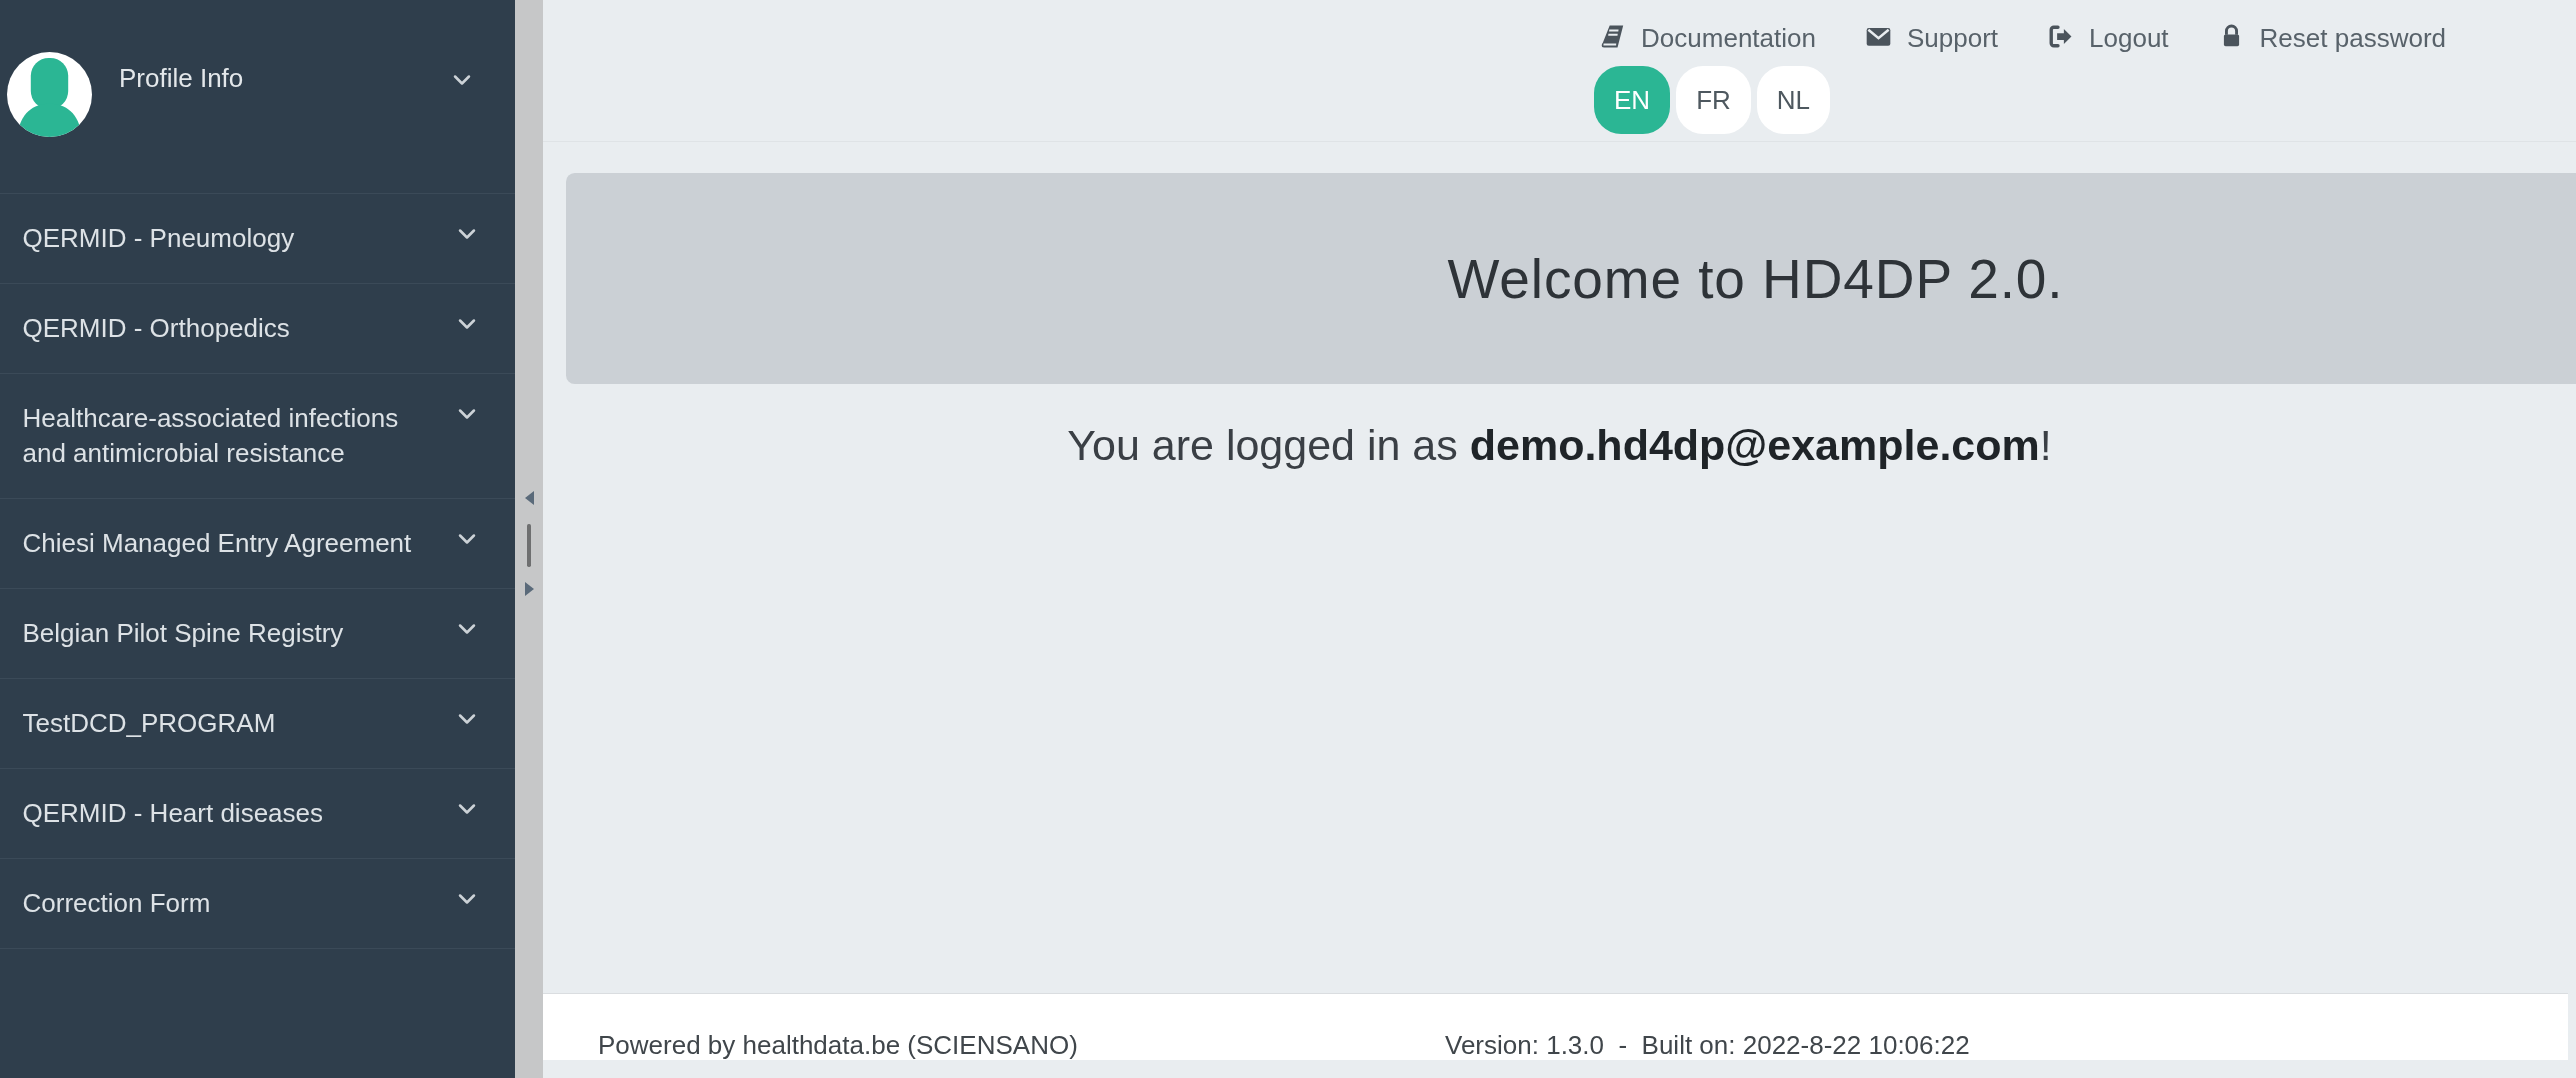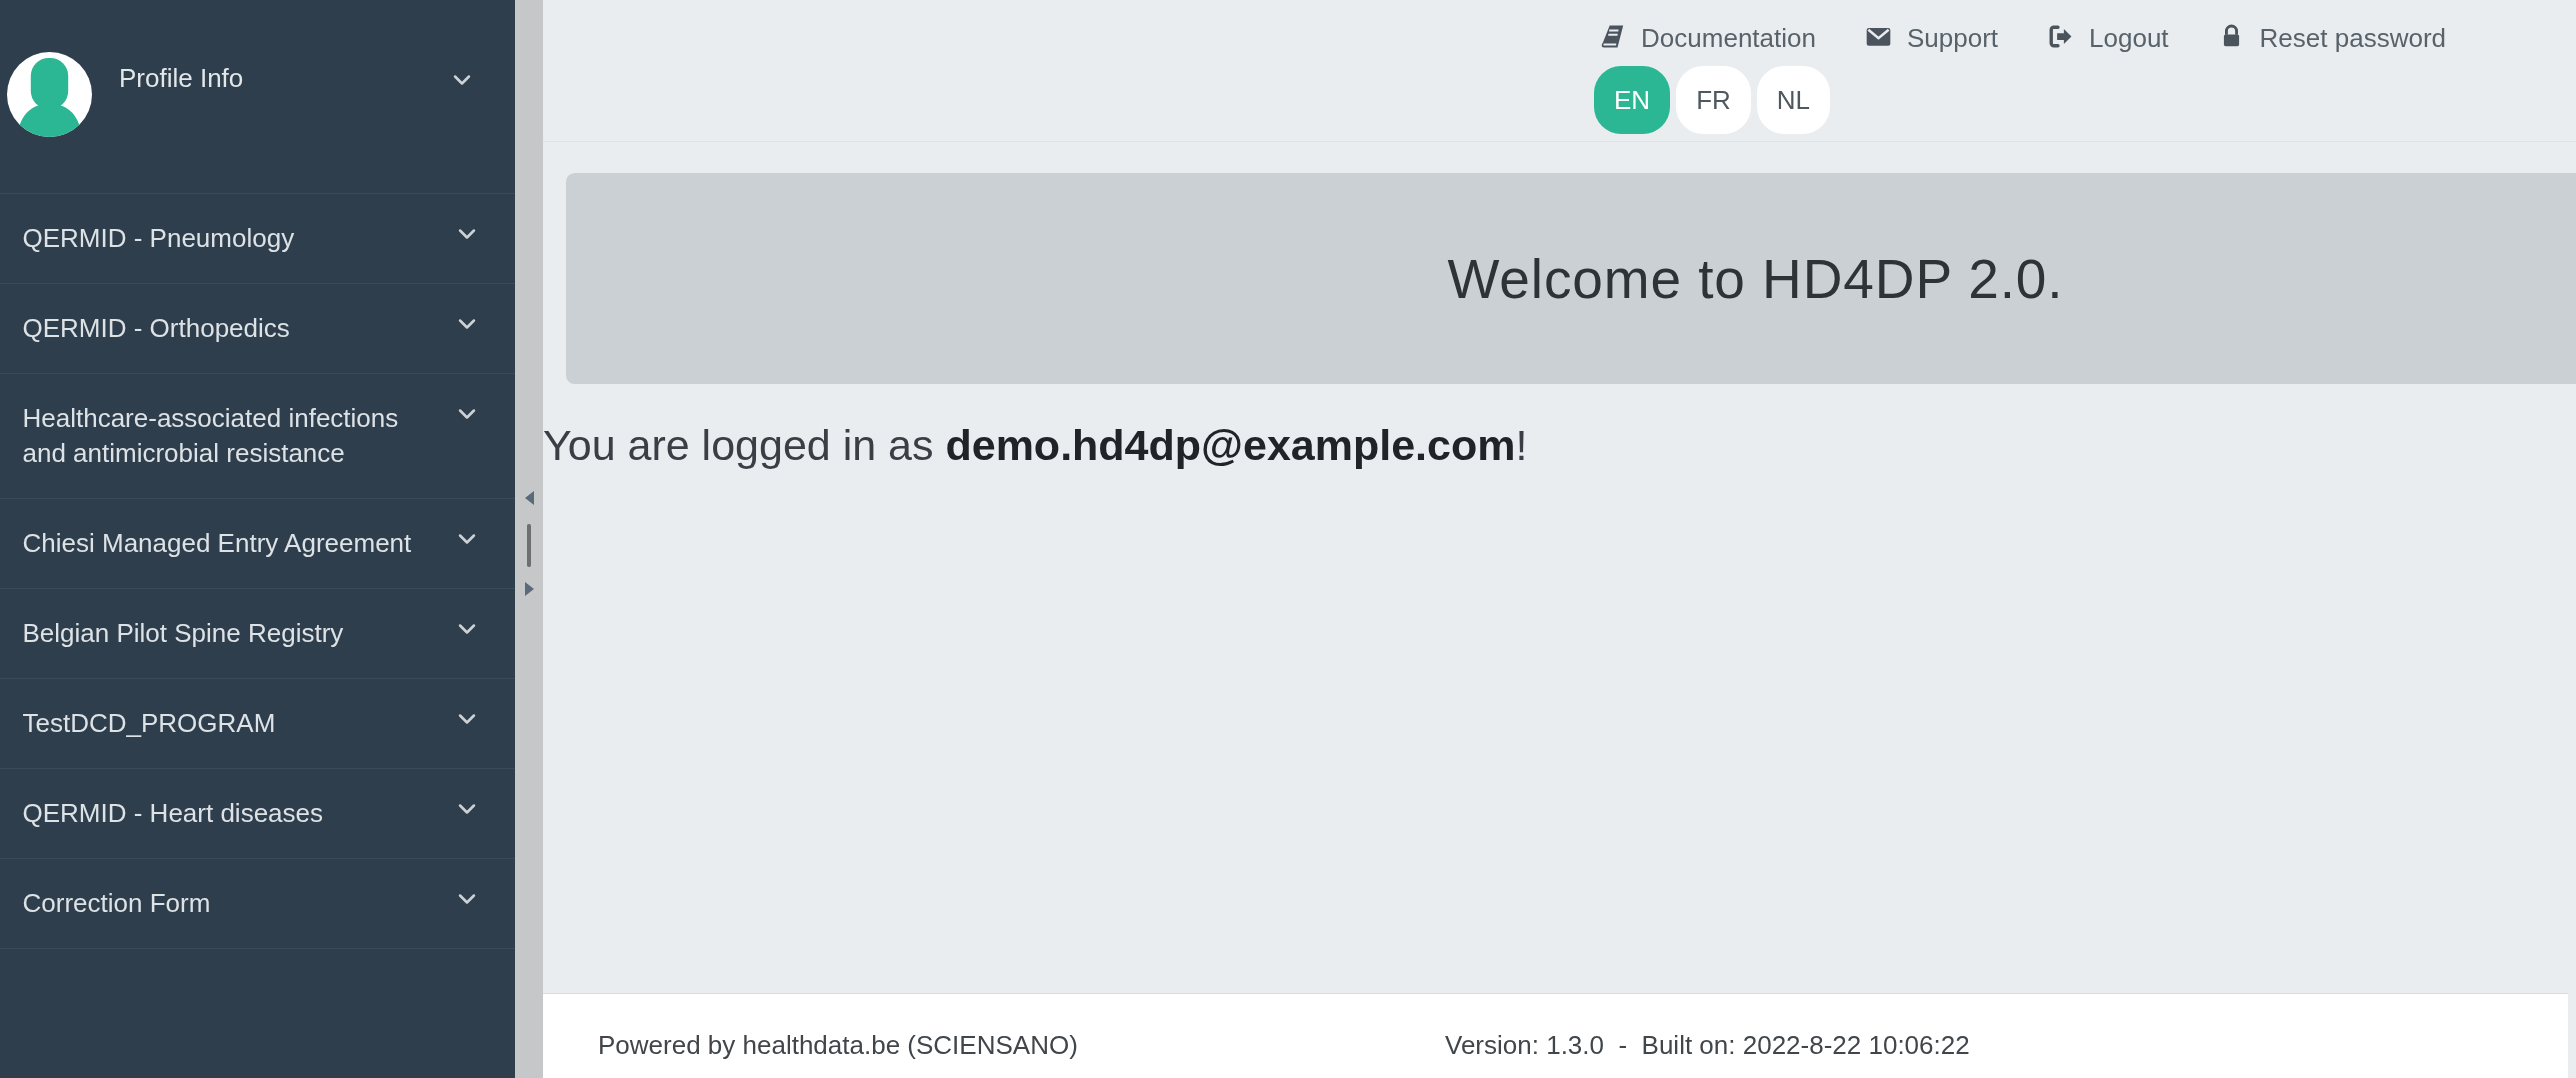--- a/index.html
+++ b/index.html
@@ -93,25 +93,25 @@
   .banner{
     position:absolute;left:22.5px;top:173px;width:2380px;height:211px;
     background:var(--banner-bg);border-radius:8.7px;
     display:flex;align-items:center;justify-content:center;
   }
   .banner h1{
     font-size:55px;font-weight:300;color:#2e3338;letter-spacing:0.9px;
   }
   .logged{
     position:absolute;left:0;right:0;top:421px;
-    font-size:43px;font-weight:300;color:#3a3f45;
+    text-align:center;font-size:43px;font-weight:300;color:#3a3f45;
   }
   .logged strong{font-weight:700;color:#1f2428;}
   .footer{
-    position:absolute;left:0;right:8px;top:993px;height:85px;
+    position:absolute;left:0;right:8px;top:993px;height:67px;
     background:var(--footer-bg);border-top:1.7px solid #dadde0;
   }
   .powered{position:absolute;left:55px;top:36px;font-size:26px;color:#40464b;}
   .version{position:absolute;left:902px;top:36px;font-size:26px;color:#40464b;white-space:pre;}
 </style>
 </head>
 <body>
 
 <div class="page">
 

